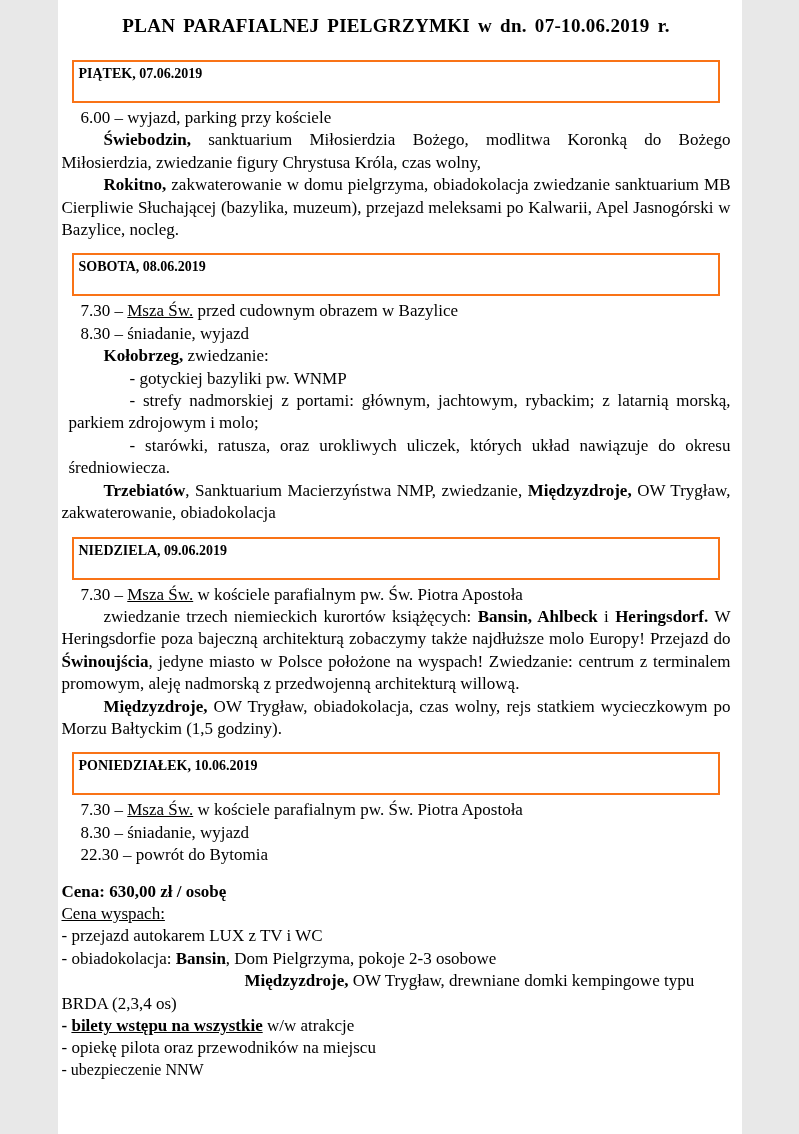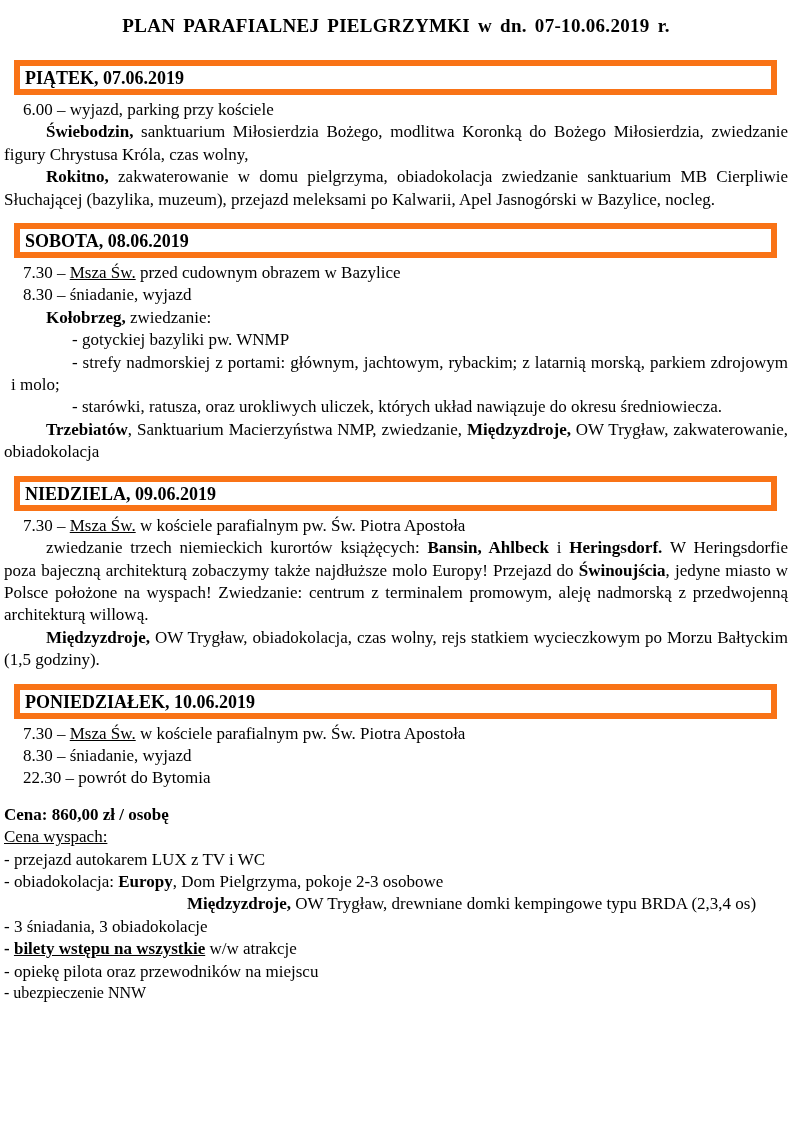--- a/index.html
+++ b/index.html
@@ -1,42 +1,42 @@
 <!DOCTYPE html>
 <html lang="pl"><head>
 <meta charset="utf-8">
 <style>
   html,body { margin:0; padding:0; background:#e8e8e8; }
   .page {
     position:relative;
-    width:799px; height:1134px;
+    width:684px; height:1134px;
     margin:0 auto;
     background:#ffffff;
     color:#000000;
     font-family:"Liberation Serif","DejaVu Serif",serif;
     font-size:17px;
     line-height:22.4px;
     padding:13px 11px 0 4px;
     box-sizing:border-box;
     overflow:hidden;
   }
   .title {
     text-align:center;
     font-weight:bold;
     font-size:19px;
     line-height:26px;
     word-spacing:3px;
     letter-spacing:0.3px;
   }
   .day-box {
     margin:12px 11px 4px 10px;
-    border:6px solid #f97316;
-    padding:1px 4px 0 5px;
+    border:2px solid #f97316;
+    padding:1px 4px 16px 5px;
     font-weight:bold;
-    font-size:18px;
+    font-size:14px;
     line-height:22px;
   }
   .section-first .day-box { margin-top:21px; }
   p { margin:0; }
   .t { text-indent:19px; }              
   .c { text-indent:42px; text-align:justify; }   
   .s { margin-left:7px; text-indent:61px; text-align:justify; } 
   .b  { font-weight:bold; }
   .u  { text-decoration:underline; }
   .bu { font-weight:bold; text-decoration:underline; }
@@ -77,24 +77,23 @@
   </div>
 
   <div class="section">
     <div class="day-box">PONIEDZIAŁEK, 10.06.2019</div>
     <p class="t"><span>7.30 – </span><span class="u">Msza Św.</span><span> w kościele parafialnym pw. Św. Piotra Apostoła</span></p>
     <p class="t"><span>8.30 – śniadanie, wyjazd</span></p>
     <p class="t"><span>22.30 – powrót do Bytomia</span></p>
   </div>
 
   <div class="footer">
-    <p class="b">Cena: 860,00 zł / osobę</p>
+    <p class="b">Cena: 630,00 zł / osobę</p>
     <p class="u">Cena wyspach:</p>
     <p><span>- przejazd autokarem LUX z TV i WC</span></p>
-    <p><span>- obiadokolacja: </span><span class="b">Europy</span><span>, Dom Pielgrzyma, pokoje 2-3 osobowe</span></p>
+    <p><span>- obiadokolacja: </span><span class="b">Bansin</span><span>, Dom Pielgrzyma, pokoje 2-3 osobowe</span></p>
     <p class="find"><span class="b">Międzyzdroje, </span><span>OW Trygław, drewniane domki kempingowe typu BRDA (2,3,4 os)</span></p>
-    <p><span>- 3 śniadania, 3 obiadokolacje</span></p>
     <p><span class="b">- </span><span class="bu">bilety wstępu na wszystkie</span><span> w/w atrakcje</span></p>
     <p><span>- opiekę pilota oraz przewodników na miejscu</span></p>
     <p class="fsmall"><span>- ubezpieczenie NNW</span></p>
   </div>
 
 </div>
 
 </body></html>

